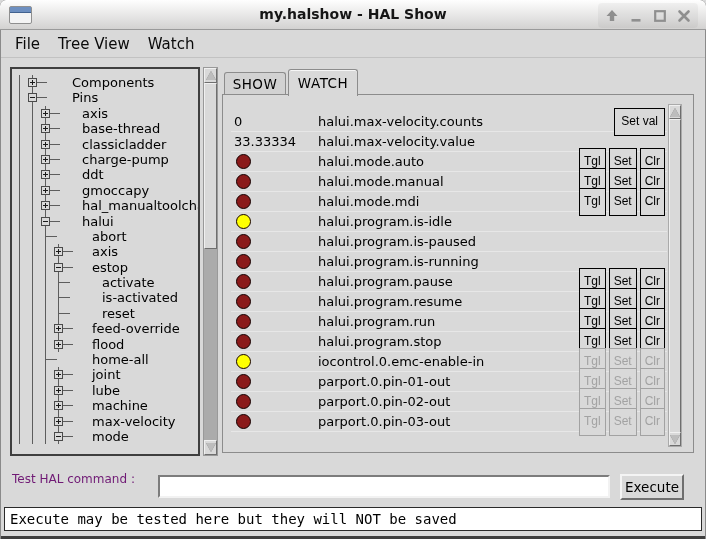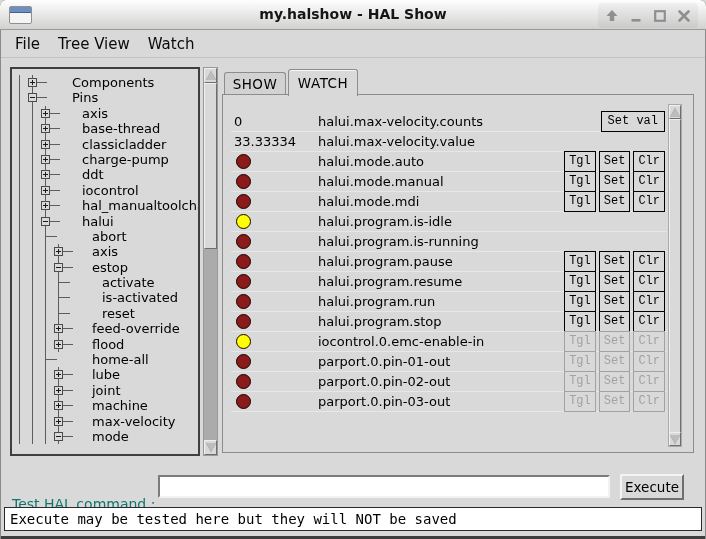--- a/index.html
+++ b/index.html
@@ -64,27 +64,27 @@
   .panel { position:absolute; left:222px; top:94px; width:472px; height:359px;
     background:#d9d9d9; border:1px solid #8c8c8c; z-index:2; }
 
   
   .watch-list { position:absolute; left:8px; top:17px; width:436px; }
   .wrow { display:flex; align-items:center; height:20px; border-bottom:1px solid #e7e7e7; }
   .wval { width:87px; padding-left:3px; font-size:13px; color:#000; }
   .led { width:15px; height:15px; border-radius:50%; border:1.5px solid #150000; margin-left:2px; }
   .wname { flex:1; font-size:13px; color:#000; }
   .wbtns { display:flex; gap:3px; padding-right:2px; }
-  .abtn { font-family:Liberation Mono, monospace; font-size:12px; color:#000;
-    background:#d9d9d9; border:1px solid #000; padding:1px 4px; height:21px; line-height:15px; }
+  .abtn { font-family:Liberation Sans, sans-serif; font-size:12px; color:#000;
+    background:#d9d9d9; border:1px solid #000; padding:1px 4px; height:28px; line-height:15px; }
   .abtn.disabled { color:#a2a2a2; border-color:#a2a2a2; }
   .abtn.setval { padding:1px 6px; }
 
   
-  .cmd-label { position:absolute; left:12px; top:496px; font-size:14px; color:#0f766e; }
+  .cmd-label { position:absolute; left:12px; top:472px; font-size:12px; color:#701a75; }
   .cmd-input { position:absolute; left:158px; top:475px; width:452px; height:23px;
     background:#fff; border:2px solid; border-color:#7c7c7c #f2f2f2 #f2f2f2 #7c7c7c;
     font-size:13px; padding:0 4px; outline:none; }
   .exec-btn { position:absolute; left:620px; top:474px; width:64px; height:26px;
     background:#d9d9d9; border:2px solid; border-color:#f4f4f4 #6f6f6f #6f6f6f #f4f4f4;
     font-family:"DejaVu Sans",sans-serif; font-size:13.5px; color:#000; }
   .status-bar { position:absolute; left:4px; top:507px; width:698px; height:24px;
     background:#ffffff; border:1px solid #2a2a2a; font-family:"DejaVu Sans Mono",monospace;
     font-size:14px; line-height:22px; padding-left:5px; color:#000; white-space:nowrap; overflow:hidden; }
 </style>
@@ -181,21 +181,21 @@
           <span class="stub" style="left: 37.5px; width: 10px;"></span>
           <span class="tbox plus" style="left: 28.5px;"></span>
           <span class="tlabel" style="left: 70px;">ddt</span>
         </div>
         <div class="trow">
           <span class="guide" style="left: 7px;"></span>
           <span class="guide" style="left: 20px;"></span>
           <span class="guide" style="left: 33px;"></span>
           <span class="stub" style="left: 37.5px; width: 10px;"></span>
           <span class="tbox plus" style="left: 28.5px;"></span>
-          <span class="tlabel" style="left: 70px;">iocontrol</span>
+          <span class="tlabel" style="left: 70px;">gmoccapy</span>
         </div>
         <div class="trow">
           <span class="guide" style="left: 7px;"></span>
           <span class="guide" style="left: 20px;"></span>
           <span class="guide" style="left: 33px;"></span>
           <span class="stub" style="left: 37.5px; width: 10px;"></span>
           <span class="tbox plus" style="left: 28.5px;"></span>
           <span class="tlabel" style="left: 70px;">hal_manualtoolchan</span>
         </div>
         <div class="trow">
@@ -280,30 +280,30 @@
           <span class="stub" style="left: 33px; width: 12px;"></span>
           <span class="tlabel" style="left: 80px;">home-all</span>
         </div>
         <div class="trow">
           <span class="guide" style="left: 7px;"></span>
           <span class="guide" style="left: 20px;"></span>
           <span class="guide" style="left: 33px;"></span>
           <span class="guide" style="left: 46px;"></span>
           <span class="stub" style="left: 50.5px; width: 10px;"></span>
           <span class="tbox plus" style="left: 41.5px;"></span>
+          <span class="tlabel" style="left: 80px;">joint</span>
+        </div>
+        <div class="trow">
+          <span class="guide" style="left: 7px;"></span>
+          <span class="guide" style="left: 20px;"></span>
+          <span class="guide" style="left: 33px;"></span>
+          <span class="guide" style="left: 46px;"></span>
+          <span class="stub" style="left: 50.5px; width: 10px;"></span>
+          <span class="tbox plus" style="left: 41.5px;"></span>
           <span class="tlabel" style="left: 80px;">lube</span>
-        </div>
-        <div class="trow">
-          <span class="guide" style="left: 7px;"></span>
-          <span class="guide" style="left: 20px;"></span>
-          <span class="guide" style="left: 33px;"></span>
-          <span class="guide" style="left: 46px;"></span>
-          <span class="stub" style="left: 50.5px; width: 10px;"></span>
-          <span class="tbox plus" style="left: 41.5px;"></span>
-          <span class="tlabel" style="left: 80px;">joint</span>
         </div>
         <div class="trow">
           <span class="guide" style="left: 7px;"></span>
           <span class="guide" style="left: 20px;"></span>
           <span class="guide" style="left: 33px;"></span>
           <span class="guide" style="left: 46px;"></span>
           <span class="stub" style="left: 50.5px; width: 10px;"></span>
           <span class="tbox plus" style="left: 41.5px;"></span>
           <span class="tlabel" style="left: 80px;">machine</span>
         </div>
@@ -394,20 +394,27 @@
           <div class="wval">
             <div class="led" style="background: rgb(255, 255, 0);"></div>
           </div>
           <div class="wname">halui.program.is-idle</div>
           <div class="wbtns"></div>
         </div>
         <div class="wrow">
           <div class="wval">
             <div class="led" style="background: rgb(139, 26, 26);"></div>
           </div>
+          <div class="wname">halui.program.is-paused</div>
+          <div class="wbtns"></div>
+        </div>
+        <div class="wrow">
+          <div class="wval">
+            <div class="led" style="background: rgb(139, 26, 26);"></div>
+          </div>
           <div class="wname">halui.program.is-running</div>
           <div class="wbtns"></div>
         </div>
         <div class="wrow">
           <div class="wval">
             <div class="led" style="background: rgb(139, 26, 26);"></div>
           </div>
           <div class="wname">halui.program.pause</div>
           <div class="wbtns">
             <button class="abtn">Tgl</button>

